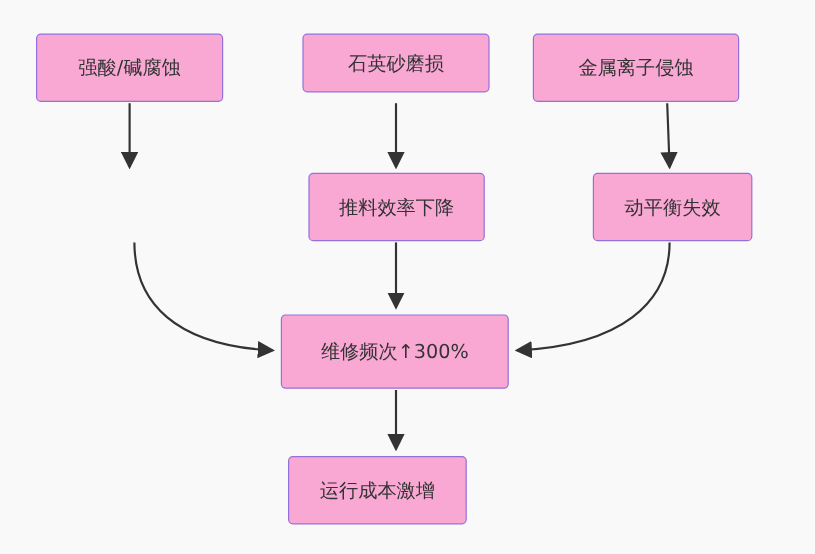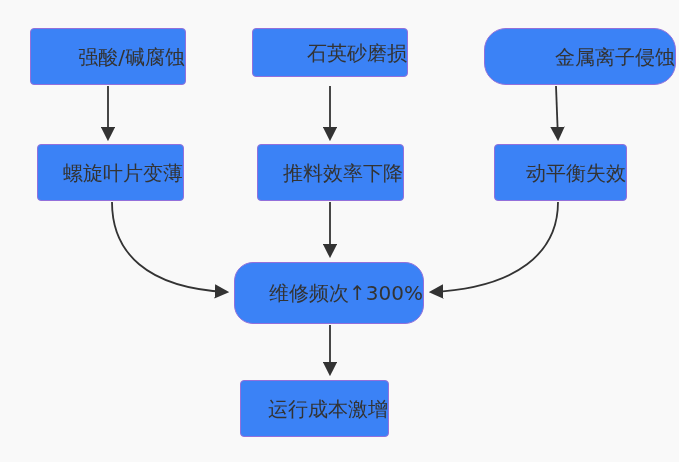--- a/index.html
+++ b/index.html
@@ -18,41 +18,41 @@
     position: absolute;
     left: 0;
     top: 0;
     width: 679px;
     height: 462px;
     pointer-events: none;
   }
   .node {
     position: absolute;
     box-sizing: border-box;
-    background: #3b82f6;
+    background: #f9a8d4;
     border: 1px solid #9370DB;
     border-radius: 4px;
     color: #333333;
-    font-size: 20px;
+    font-size: 16px;
     display: flex;
     align-items: center;
-    justify-content: flex-end;
+    justify-content: center;
     text-align: center;
     line-height: 1.2;
   }
   
   .node-c1 { left: 30px;  top: 28px;  width: 156px; height: 57px; }
   .node-c2 { left: 252px; top: 28px;  width: 156px; height: 49px; }
-  .node-c3 { left: 484px; top: 28px;  width: 192px; height: 57px; border-radius: 22px; }
+  .node-c3 { left: 444px; top: 28px;  width: 172px; height: 57px; }
   
   .node-e1 { left: 37px;  top: 144px; width: 147px; height: 57px; }
   .node-e2 { left: 257px; top: 144px; width: 147px; height: 57px; }
   .node-e3 { left: 494px; top: 144px; width: 133px; height: 57px; }
   
-  .node-m  { left: 234px; top: 262px; width: 190px; height: 62px; border-radius: 19px; }
+  .node-m  { left: 234px; top: 262px; width: 190px; height: 62px; }
   .node-f  { left: 240px; top: 380px; width: 149px; height: 57px; }
 </style>
 </head>
 <body>
 
 <div class="canvas">
 
   <svg class="edges-svg" viewBox="0 0 679 462" xmlns="http://www.w3.org/2000/svg" aria-hidden="true">
     <defs>
       <marker id="arrowhead" viewBox="0 0 10 10" refX="8.5" refY="5" markerWidth="8" markerHeight="8" orient="auto-start-reverse">
@@ -73,23 +73,20 @@
   <div class="node node-c1">
     <span>强酸/碱腐蚀</span>
   </div>
   <div class="node node-c2">
     <span>石英砂磨损</span>
   </div>
   <div class="node node-c3">
     <span>金属离子侵蚀</span>
   </div>
 
-  <div class="node node-e1">
-    <span>螺旋叶片变薄</span>
-  </div>
   <div class="node node-e2">
     <span>推料效率下降</span>
   </div>
   <div class="node node-e3">
     <span>动平衡失效</span>
   </div>
 
   <div class="node node-m">
     <span>维修频次↑300%</span>
   </div>

